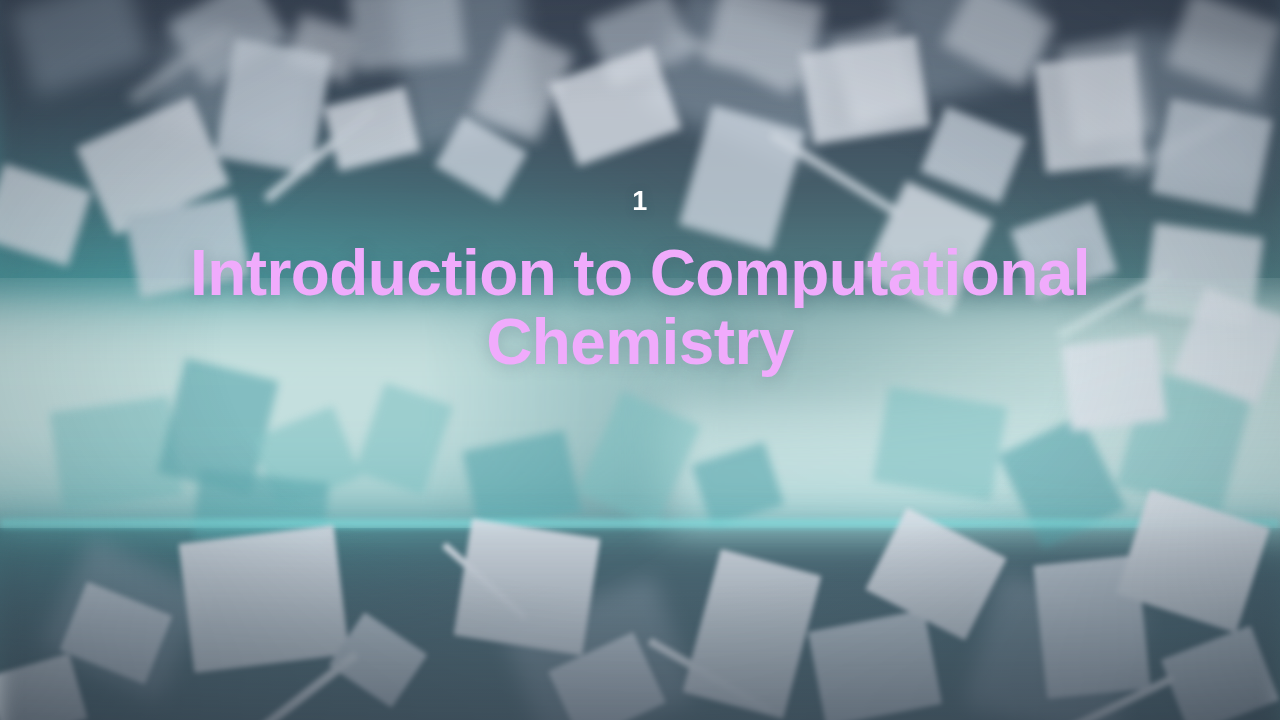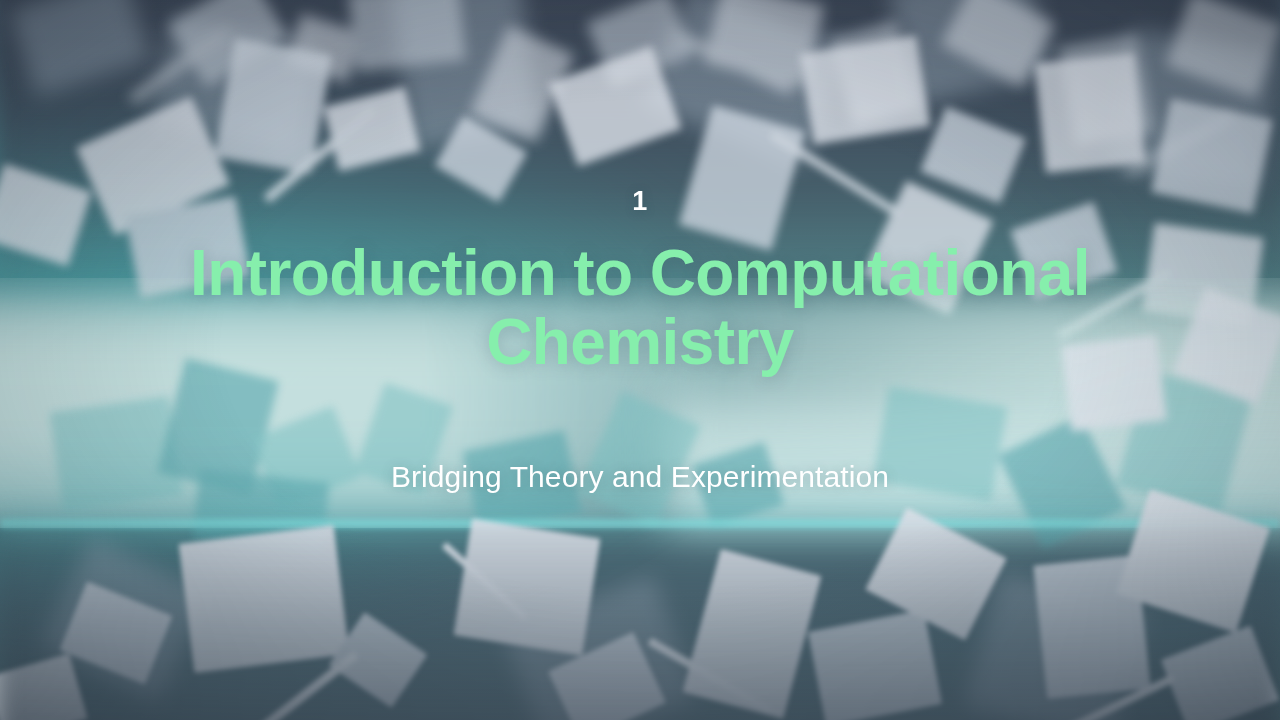--- a/index.html
+++ b/index.html
@@ -189,21 +189,21 @@
     line-height: 1;
     text-shadow: 0 1px 10px rgba(40,70,80,0.35);
   }
   .title {
     margin-top: 24px;
     width: 900px;
     text-align: center;
     font-size: 64px;
     font-weight: 700;
     line-height: 1.08;
-    color: #86efac;
+    color: #f0abfc;
     letter-spacing: -0.6px;
     text-shadow: 0 2px 16px rgba(60,90,100,0.28);
   }
   .subtitle {
     margin-top: 38px;
     width: 960px;
     text-align: center;
     font-size: 30px;
     font-weight: 300;
     line-height: 1.25;
@@ -310,16 +310,15 @@
     <div class="card sliver" style="left:1060px;top:700px; width:120px;height:8px;  transform:rotate(-26deg);"></div>
     <div class="card sliver" style="left:430px; top:578px; width:110px;height:7px;  transform:rotate(42deg);"></div>
   </div>
 
   <div class="bg-dark-bottom"></div>
   <div class="vignette"></div>
 
   <div class="content">
     <div class="slide-number">1</div>
     <h1 class="title">Introduction to Computational Chemistry</h1>
-    <p class="subtitle">Bridging Theory and Experimentation</p>
   </div>
 
 </div>
 
 </body></html>

